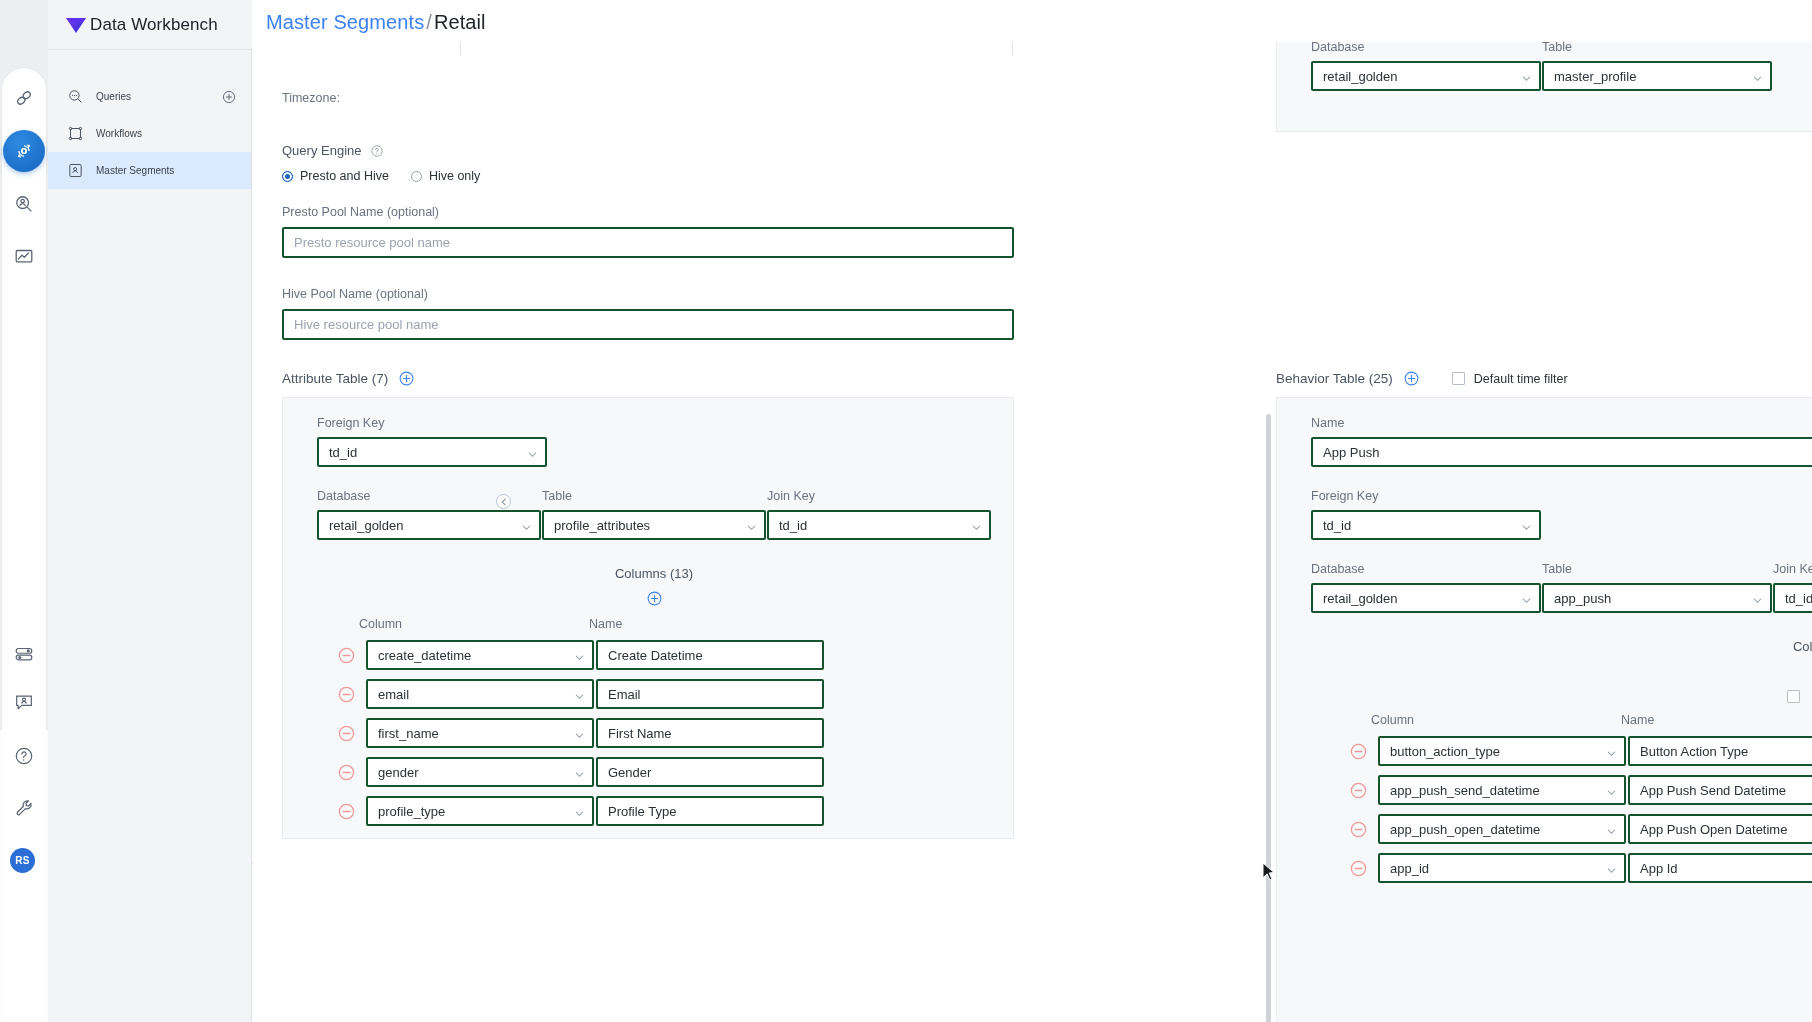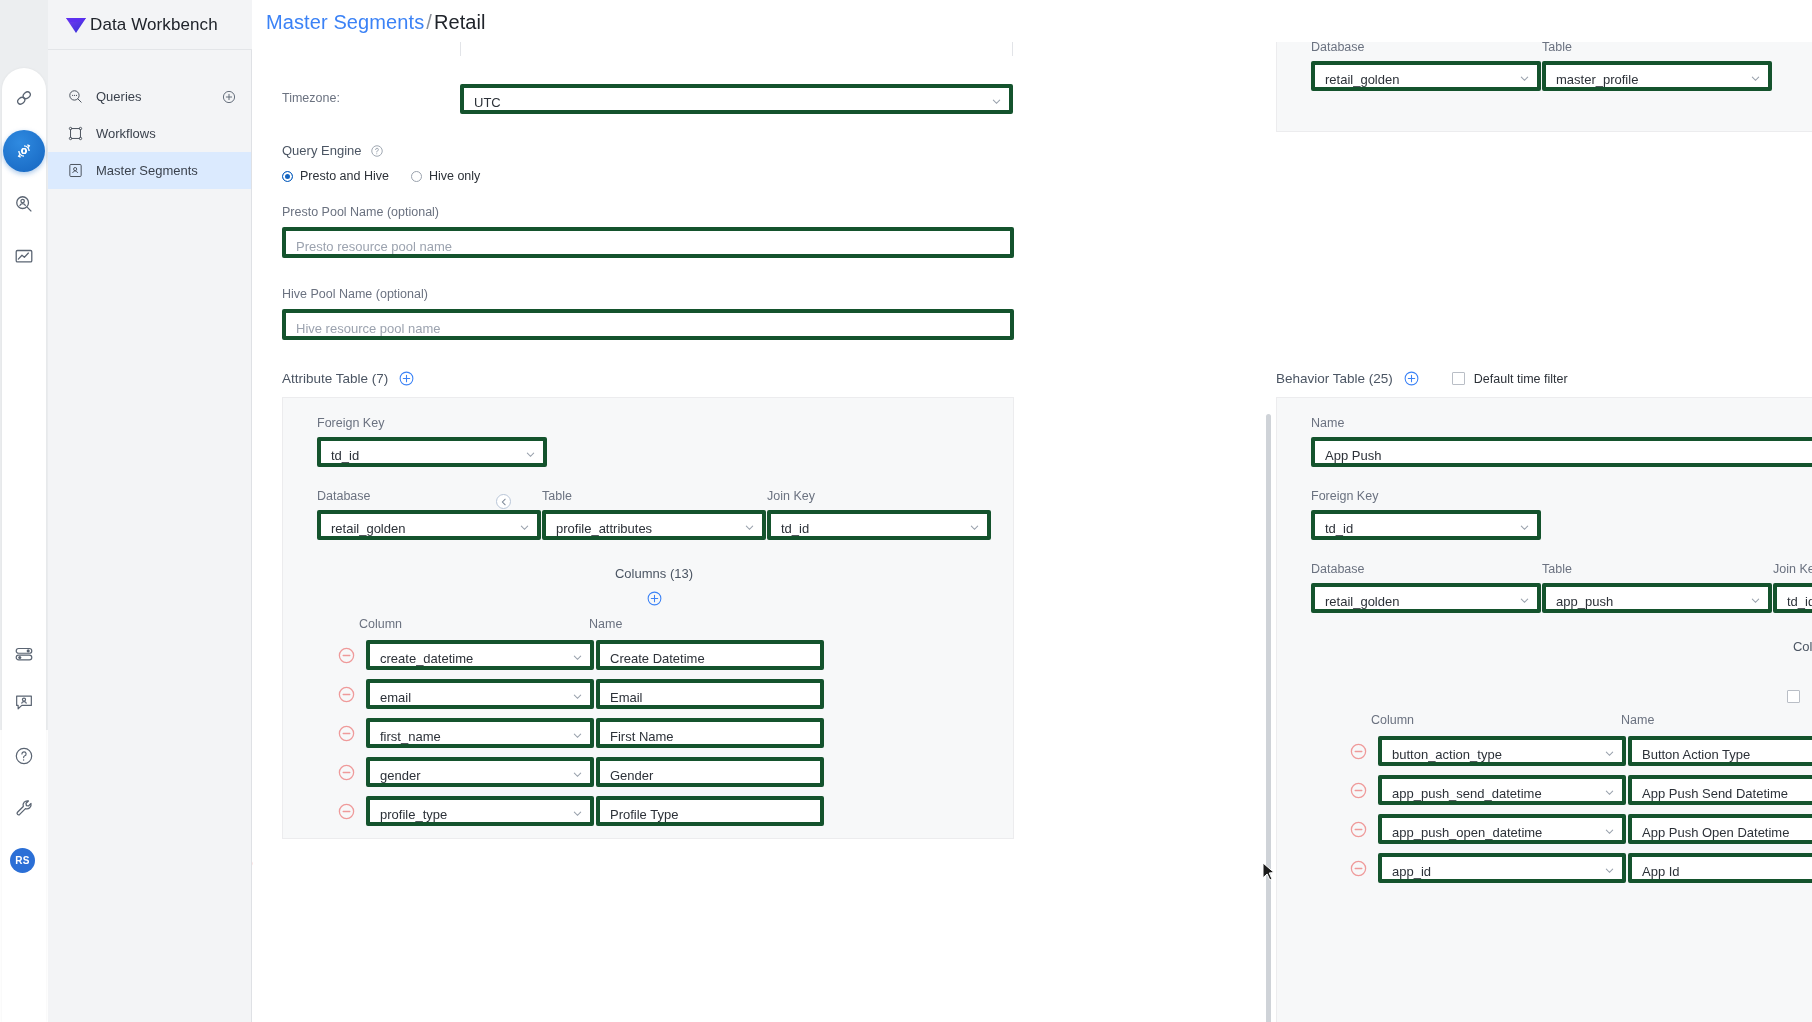--- a/index.html
+++ b/index.html
@@ -55,21 +55,21 @@
   }
   .brand-logo { width: 24px; height: 20px; }
   .brand-title { font-size: 17px; color: #20242b; letter-spacing: .1px; }
 
   .sidebar {
     position: absolute; left: 48px; top: 50px; width: 204px; height: 972px;
     background: #f3f4f6; border-right: 1px solid #dfe1e5;
   }
   .nav-item {
     position: relative; height: 37px; display: flex; align-items: center;
-    padding-left: 18px; gap: 12px; color: #3b424d; font-size: 13px;
+    padding-left: 18px; gap: 12px; color: #3b424d; font-size: 10px;
   }
   .nav-item .nav-icon { width: 18px; height: 18px; display:flex; align-items:center; justify-content:center; color:#4b525c; }
   .nav-item.selected { background: #dbeafe; }
   .nav-add {
     position: absolute; right: 14px; top: 50%; transform: translateY(-50%);
     width: 16px; height: 16px; color: #5b6573;
   }
 
   
   .main { position: absolute; left: 252px; top: 0; right: 0; height: 1022px; background: #ffffff; }
@@ -79,22 +79,22 @@
   }
   .crumb-link { color: #3b82f6; }
   .crumb-sep { color: #8b9099; margin: 0 2px; }
   .crumb-current { color: #20242b; }
 
   .content { position: absolute; left: 0; top: 42px; right: 0; bottom: 0; overflow: hidden; }
 
   
   .lbl { font-size: 12.5px; color: #6b7280; }
   .field {
-    height: 30px; background: #fff; border: 4px solid #14532d; border-radius: 2px;
-    display: flex; align-items: flex-end; padding: 0 10px;
+    height: 30px; background: #fff; border: 2px solid #14532d; border-radius: 2px;
+    display: flex; align-items: center; padding: 0 10px;
     font-size: 13px; color: #2c3138; position: relative;
   }
   .field.ph { color: #9ca3af; }
   .caret {
     position: absolute; right: 8px; top: 50%; width: 9px; height: 9px;
     margin-top: -5px; color: #9aa2ad;
   }
 
   
   .partial-field {
@@ -332,28 +332,20 @@
     <div class="breadcrumb">
       <span class="crumb-link">Master Segments</span><span class="crumb-sep">/</span><span class="crumb-current">Retail</span>
     </div>
 
     <div class="content">
 
       <div class="partial-field"></div>
 
       <div class="row-timezone">
         <span class="lbl">Timezone:</span>
-        <div class="field">
-          <span>UTC</span>
-          <span class="caret">
-            <svg width="9" height="9" viewBox="0 0 10 10" fill="none" stroke="currentColor" stroke-width="1.2">
-                <path d="M1.5 3.5L5 7 8.5 3.5" stroke-linecap="round"></path>
-              </svg>
-          </span>
-        </div>
       </div>
 
       <div class="query-engine-label">
         <span class="t">Query Engine</span>
         <span class="help-icon">
           <svg width="14" height="14" viewBox="0 0 24 24" fill="none" stroke="currentColor" stroke-width="1.6">
             <circle cx="12" cy="12" r="9"></circle>
             <path d="M9.6 9.6a2.4 2.4 0 1 1 2.9 2.4c-.6.2-1 .7-1 1.4v.3" stroke-linecap="round"></path>
             <circle cx="11.6" cy="16.7" r=".9" fill="currentColor" stroke="none"></circle>
           </svg>

